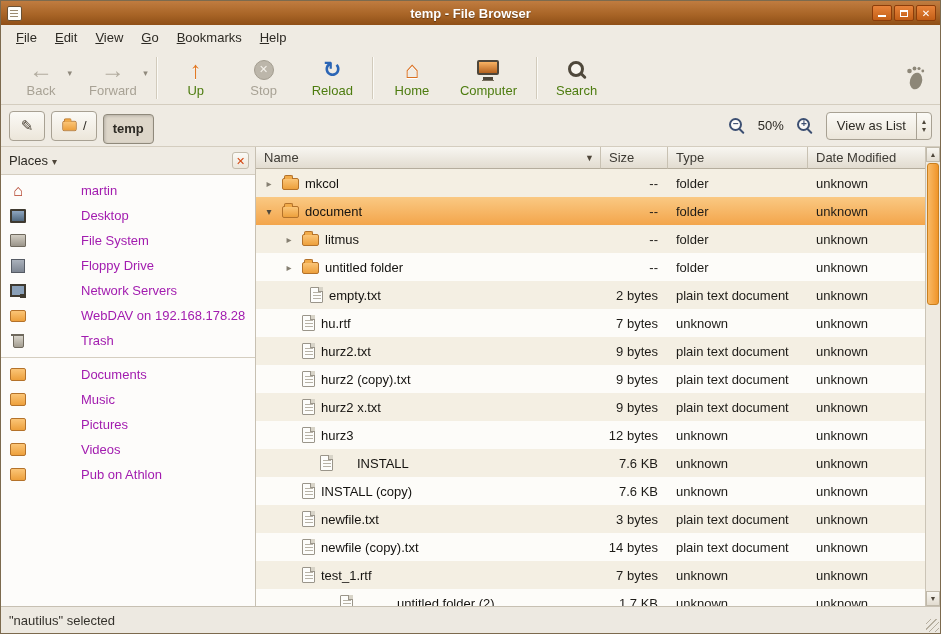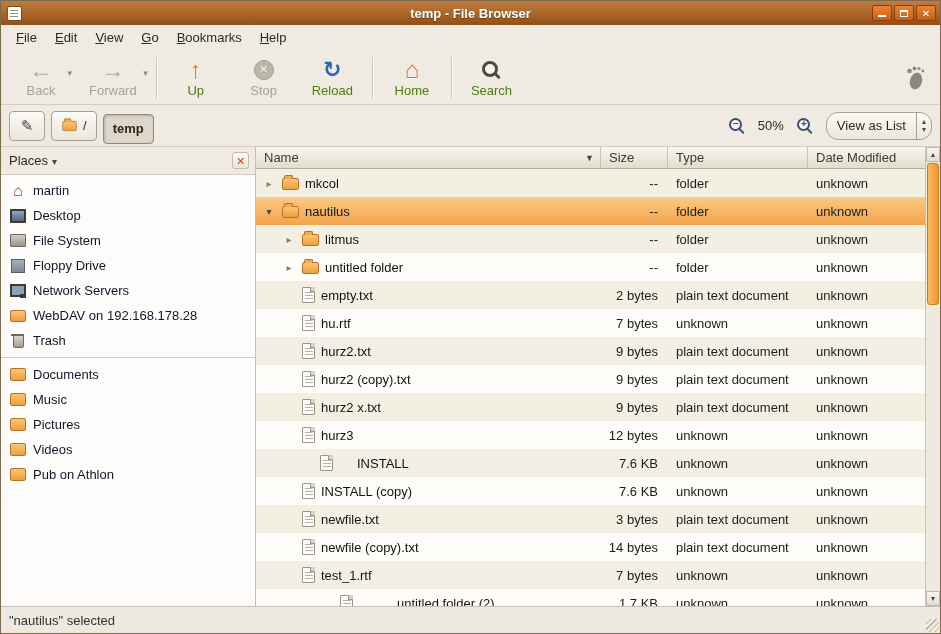--- a/index.html
+++ b/index.html
@@ -136,21 +136,21 @@
     background: rgba(255,255,255,.75);
   }
   .mag-minus::before { content: "−"; }
   .mag-plus::before { content: "+"; }
   .mag::after { content: ""; position: absolute; width: 7px; height: 2px; background: #3c4f72;
     transform: rotate(45deg); left: 10px; top: 13px; border-radius: 1px; }
   .zoom-level { min-width: 34px; text-align: center; color: #2d2a24; }
   .combo {
     height: 28px; display: flex; align-items: stretch;
     background: linear-gradient(180deg, #FBFAF6, #ECE6DA);
-    border: 1px solid #A8A193; border-radius: 12px; margin-left: 4px;
+    border: 1px solid #A8A193; border-radius: 4px; margin-left: 4px;
   }
   .combo-label { display: flex; align-items: center; padding: 0 10px; }
   .combo-spin { width: 15px; border-left: 1px solid #A8A193;
     display: flex; flex-direction: column; align-items: center; justify-content: center; color: #4e463a; }
   .combo-spin::before { content: "▴"; font-size: 8px; line-height: 8px; }
   .combo-spin::after { content: "▾"; font-size: 8px; line-height: 8px; }
 
   
   .main { flex: 1; display: flex; min-height: 0; }
 
@@ -159,21 +159,21 @@
   .places-header {
     height: 28px; flex: 0 0 28px; display: flex; align-items: center; gap: 4px;
     background: #EFEBE3; border-bottom: 1px solid #D4CDBF; padding: 0 6px 0 8px;
   }
   .places-caret::before { content: "▾"; font-size: 10px; color: #4e463a; }
   .places-close { width: 17px; height: 17px; display: flex; align-items: center; justify-content: center;
     border: 1px solid #c3bcac; border-radius: 3px; background: linear-gradient(180deg,#FBFAF6,#ECE6DA); }
   .close-x::before { content: "✕"; color: #d3450f; font-weight: bold; font-size: 11px; }
   .sb-items { padding-top: 3px; }
   .sb-item { height: 25px; display: flex; align-items: center; gap: 7px; padding-left: 9px; }
-  .sb-item span.label { color: #0f172a; }
+  .sb-item span.label { color: #a21caf; margin-left: 48px; }
   .sb-sep { height: 1px; background: #D5CEC0; margin: 4px 0; }
 
   .si { position: relative; width: 16px; height: 16px; flex: 0 0 16px;
     display: inline-flex; align-items: center; justify-content: center; }
   .si-home::before { content: "⌂"; font-size: 16px; font-weight: bold; color: #b03a23; }
   .si-desktop::before { content: ""; width: 14px; height: 10px; border: 2px solid #3f3a30; border-radius: 1px;
     background: linear-gradient(180deg,#8ea6c0,#51697f); }
   .si-filesystem::before { content: ""; width: 14px; height: 11px; border: 1px solid #6f695d; border-radius: 1px;
     background: linear-gradient(180deg,#d3cec3,#9b958a); }
   .si-floppy::before { content: ""; width: 12px; height: 12px; border: 1px solid #565b64;
@@ -318,20 +318,26 @@
             <span class="tbicon ic-reload"></span>
           </div>
           <span class="tb-label">Reload</span>
         </div>
         <div class="tb-sep"></div>
         <div class="tb-btn">
           <div class="tb-iconwrap">
             <span class="tbicon ic-home"></span>
           </div>
           <span class="tb-label">Home</span>
+        </div>
+        <div class="tb-btn">
+          <div class="tb-iconwrap">
+            <span class="tbicon ic-computer"></span>
+          </div>
+          <span class="tb-label">Computer</span>
         </div>
         <div class="tb-sep"></div>
         <div class="tb-btn">
           <div class="tb-iconwrap">
             <span class="tbicon ic-search"></span>
           </div>
           <span class="tb-label">Search</span>
         </div>
       </div>
     <div class="tb-spacer"></div>
@@ -459,21 +465,21 @@
               <span class="row-label">mkcol</span>
             </div>
             <div class="cell col-size">--</div>
             <div class="cell col-type">folder</div>
             <div class="cell col-date">unknown</div>
           </div>
           <div class="row selected">
             <div class="cell col-name" style="padding-left: 6px;">
               <span class="expander expanded">▾</span>
               <span class="fi-folder"></span>
-              <span class="row-label">nautilus</span>
+              <span class="row-label">document</span>
             </div>
             <div class="cell col-size">--</div>
             <div class="cell col-type">folder</div>
             <div class="cell col-date">unknown</div>
           </div>
           <div class="row">
             <div class="cell col-name" style="padding-left: 26px;">
               <span class="expander">▸</span>
               <span class="fi-folder"></span>
               <span class="row-label">litmus</span>
@@ -486,21 +492,21 @@
             <div class="cell col-name" style="padding-left: 26px;">
               <span class="expander">▸</span>
               <span class="fi-folder"></span>
               <span class="row-label">untitled folder</span>
             </div>
             <div class="cell col-size">--</div>
             <div class="cell col-type">folder</div>
             <div class="cell col-date">unknown</div>
           </div>
           <div class="row">
-            <div class="cell col-name" style="padding-left: 26px;">
+            <div class="cell col-name" style="padding-left: 34px;">
               <span class="expander"></span>
               <span class="fi-file"></span>
               <span class="row-label">empty.txt</span>
             </div>
             <div class="cell col-size">2 bytes</div>
             <div class="cell col-type">plain text document</div>
             <div class="cell col-date">unknown</div>
           </div>
           <div class="row">
             <div class="cell col-name" style="padding-left: 26px;">

